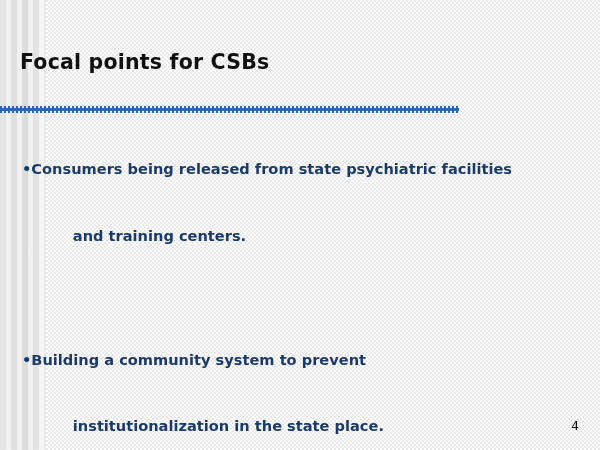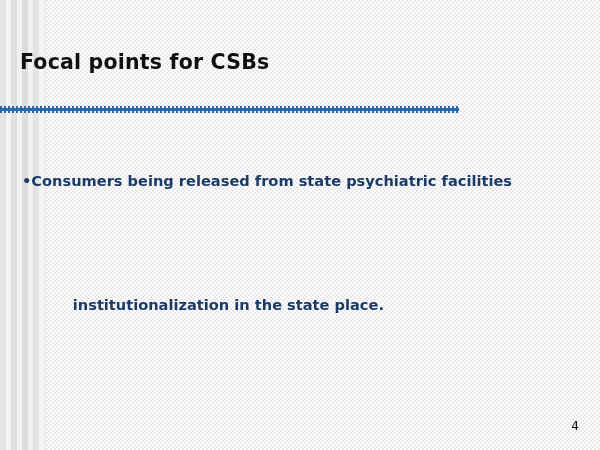--- a/index.html
+++ b/index.html
@@ -104,21 +104,21 @@
     font-family: "DejaVu Sans", sans-serif;
     font-size: 14.6px;
     font-weight: bold;
     line-height: 1.52;
     white-space: pre;
   }
   .bullet-block .line {
     display: block;
     white-space: pre;
   }
-  .blk1 { margin-left: 22px; margin-top: 12px; }
+  .blk1 { margin-left: 22px; margin-top: 0px; }
   .blk2 { margin-left: 22px; margin-top: 13px; }
 
   
   .page-number {
     position: absolute;
     right: 21px;
     bottom: 17px;
     font-family: "DejaVu Sans", sans-serif;
     font-size: 12px;
     color: #000000;
@@ -137,23 +137,25 @@
   <div class="divider">
     <div class="dither-top"></div>
     <div class="core"></div>
     <div class="dither-bot"></div>
   </div>
 
   <div class="body">
 
     <div class="bullet-block blk1">
       <span class="line">•Consumers being released from state psychiatric facilities</span>
+      <span class="line">          and training centers.</span>
     </div>
 
     <div class="bullet-block blk2">
+      <span class="line">•Building a community system to prevent</span>
       <span class="line">          institutionalization in the state place.</span>
     </div>
 
   </div>
 
   <div class="page-number">4</div>
 
 </div>
 
 </body></html>

